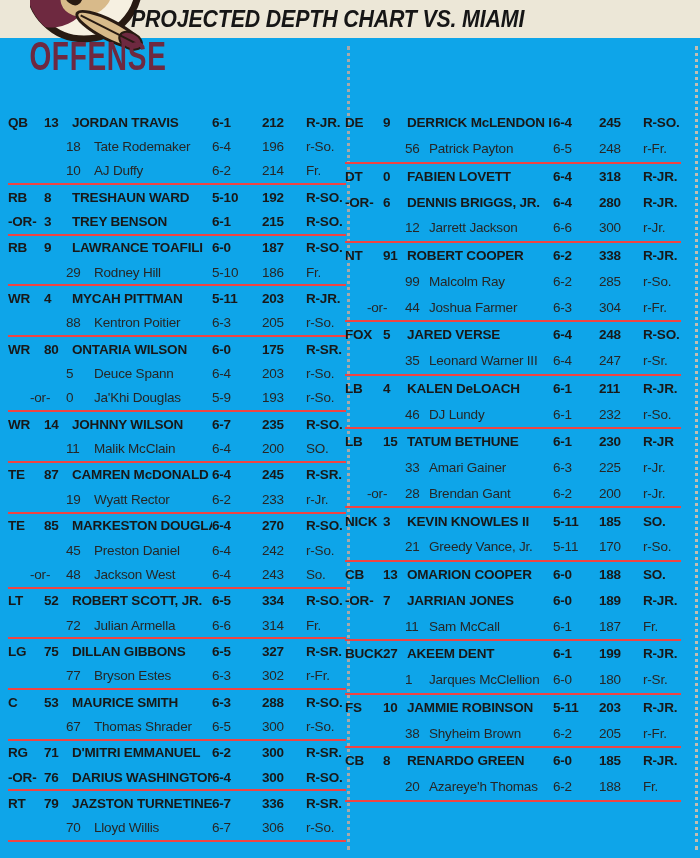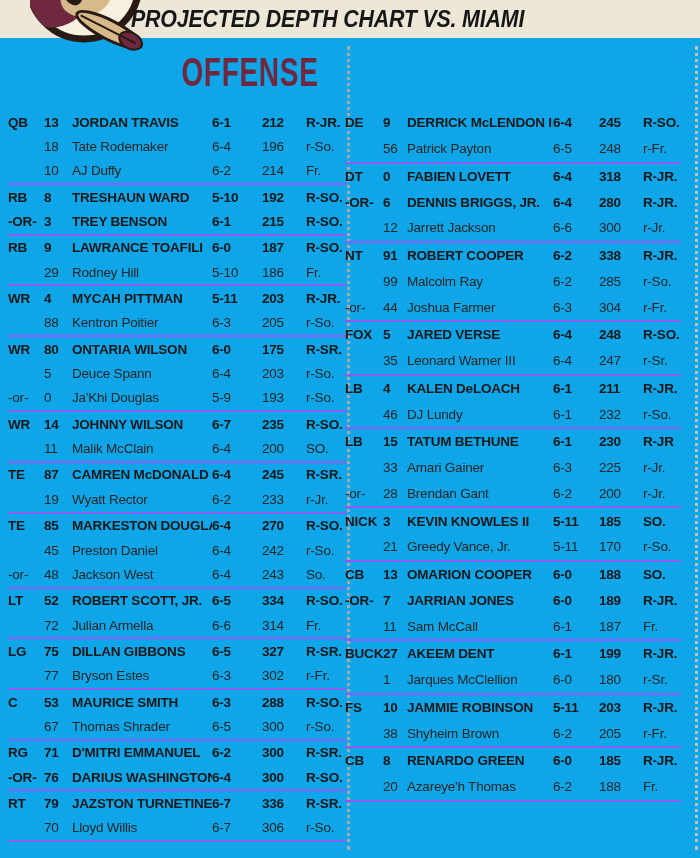--- a/index.html
+++ b/index.html
@@ -13,40 +13,40 @@
   
   .header-bar{position:absolute;left:0;top:0;width:700px;height:38px;background:#ece7d7;}
   .logo{position:absolute;left:30px;top:0;width:118px;height:56px;}
   .title{
     position:absolute;left:131px;top:6px;
     font-size:23px;font-weight:700;font-style:italic;
     color:#161616;white-space:nowrap;letter-spacing:-0.2px;
     transform:scaleX(.93);transform-origin:left top;line-height:1.15;
   }
   
-  .heading{position:absolute;top:52px;width:348px;text-align:right;}
+  .heading{position:absolute;top:36px;width:348px;text-align:left;}
   .heading.off{left:0;}
   .heading.def{left:352px;}
   .heading span{
     display:inline-block;font-size:40px;font-weight:700;line-height:1;
     color:#6e2940;transform:scaleX(.70);letter-spacing:1px;
   }
   
   .v-divider{position:absolute;left:347px;top:46px;height:804px;width:0;border-left:3px dotted #a9a9a9;}
   .v-edge{position:absolute;left:695px;top:46px;height:804px;width:0;border-left:3px dotted #c2beb2;}
   
   .col{position:absolute;top:110px;color:#191919;}
   .col.offense{left:8px;width:338px;}
   .col.defense{left:345px;width:336px;}
-  .group{border-bottom:2px solid #8b5cf6;}
+  .group{border-bottom:2px solid #ef4444;}
   .row{display:grid;align-items:center;font-size:13.5px;letter-spacing:-0.2px;white-space:nowrap;}
   .offense .row{height:24.35px;grid-template-columns:36px 28px 1fr 50px 44px 40px;}
   .defense .row{height:25.75px;grid-template-columns:38px 24px 1fr 46px 44px 38px;}
   .row.starter{font-weight:700;color:#181818;}
-  .row.backup{font-weight:400;color:#262626;}
+  .row.backup{font-weight:400;color:#262626;margin-left:22px;}
   .c-pos.or{}
   .c-name{overflow:hidden;}
 </style>
 </head>
 <body>
 
 <div class="page">
 
   <div class="header-bar"></div>
 

